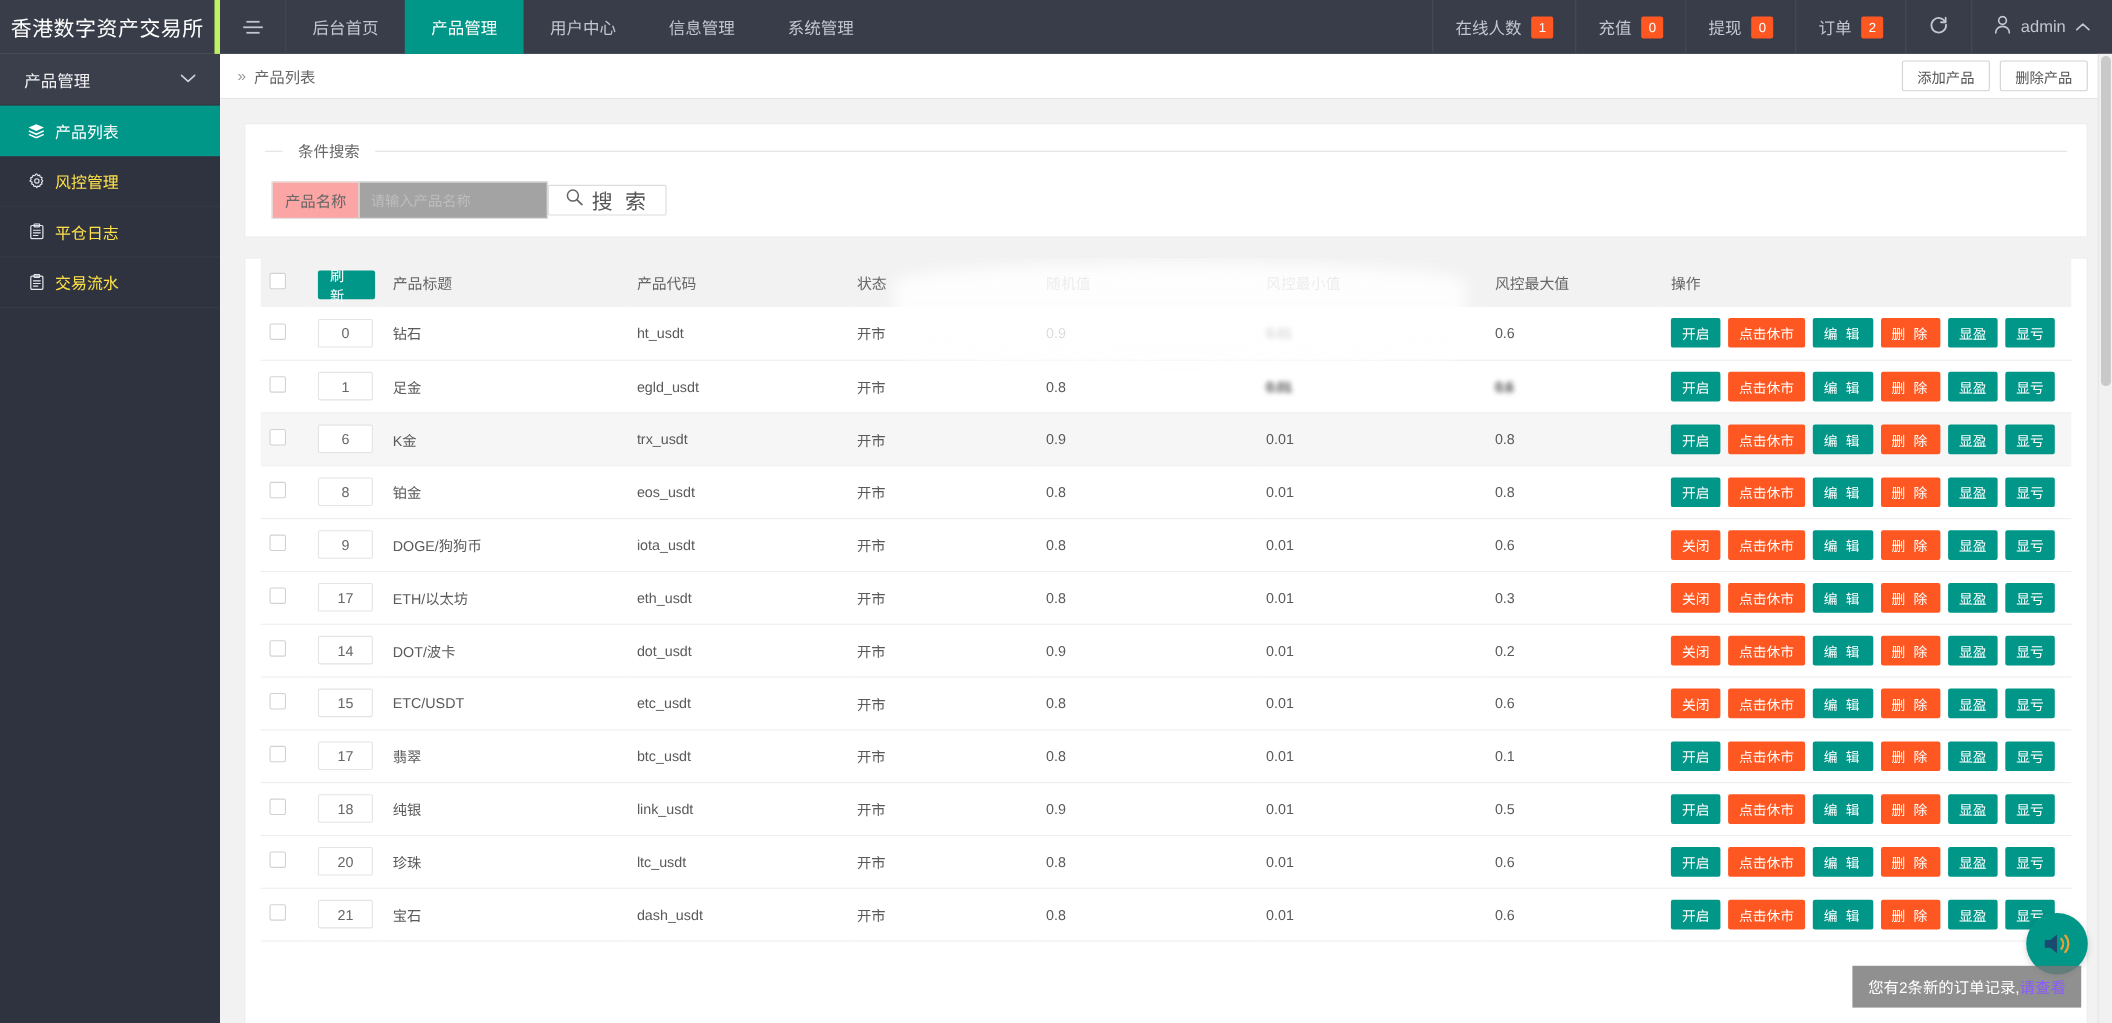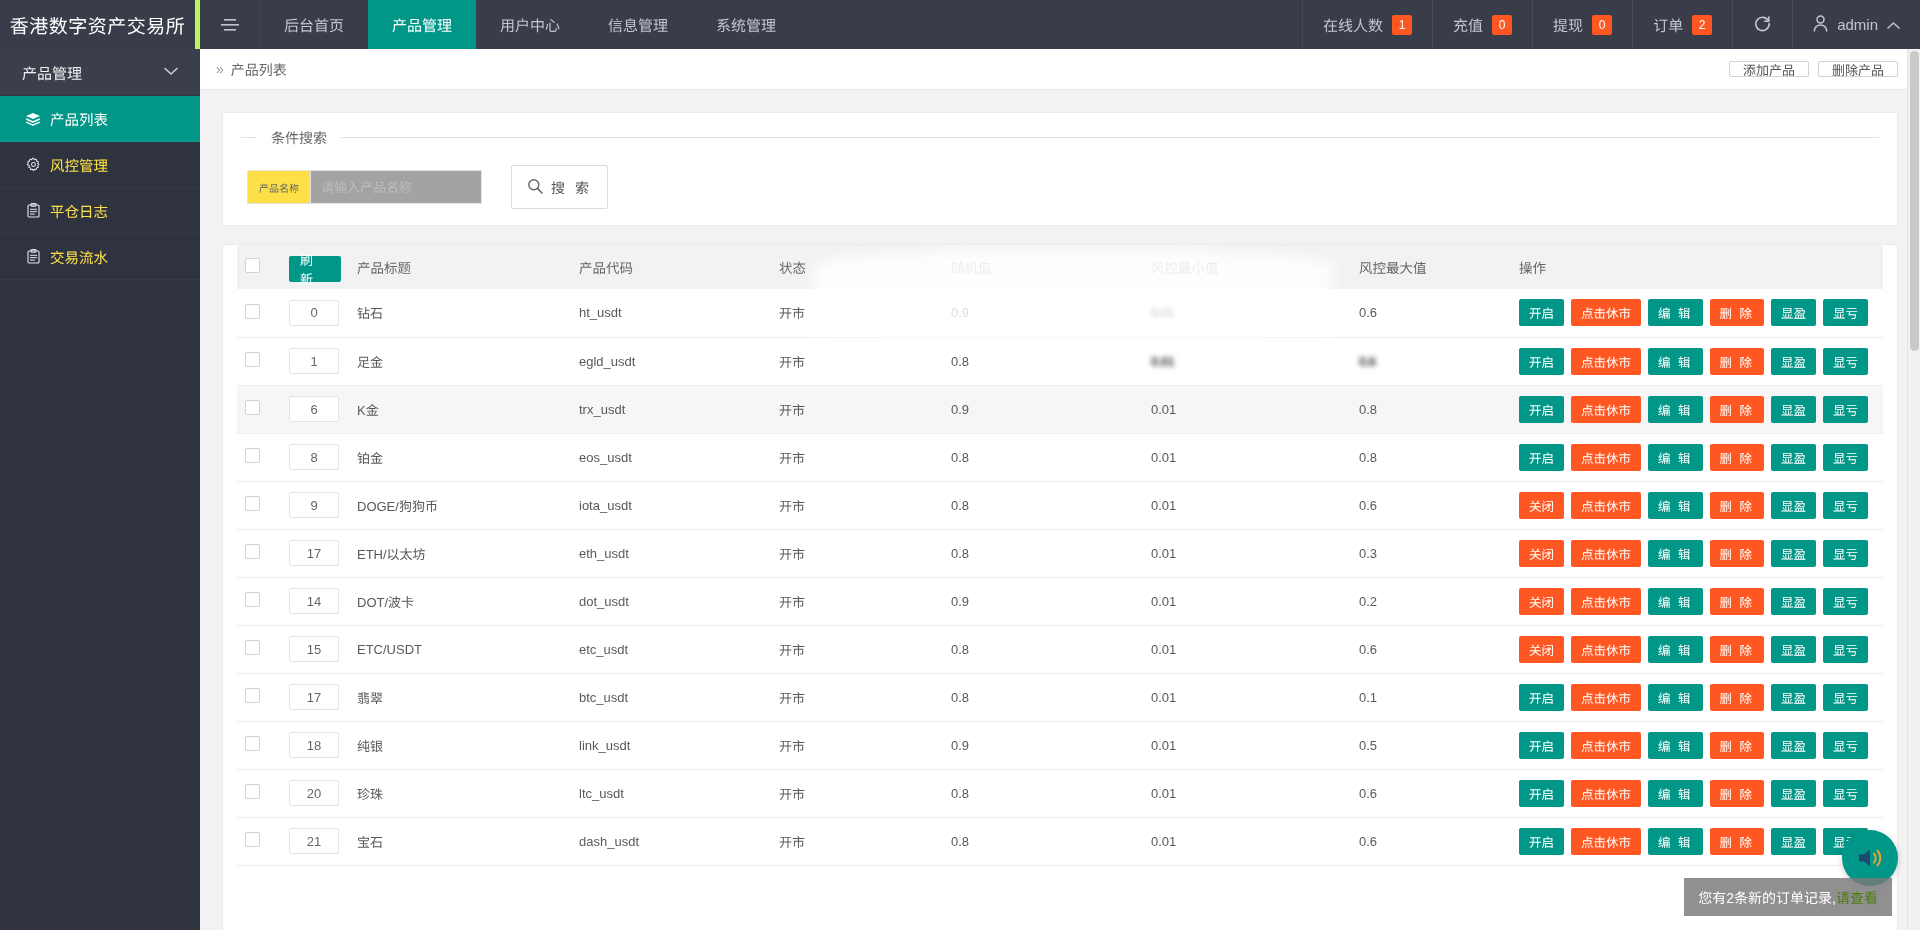--- a/index.html
+++ b/index.html
@@ -98,21 +98,21 @@
     height: 41px; background: #fff;
     border-bottom: 1px solid #e6e6e6;
     display: flex; align-items: center;
     padding: 0 22px 0 16px;
     position: relative;
   }
   .crumb { font-size: 14px; color: #999; display:flex; align-items:center; gap:7px; }
   .crumb .cur { color: #666; }
   .crumb-actions { margin-left:auto; display:flex; gap: 9px; }
   .ghost-btn {
-    height: 16px; padding: 0 13px;
+    height: 28px; padding: 0 13px;
     font-size: 13px; color: #555;
     background: #fff; border: 1px solid #d2d2d2; border-radius: 2px;
     display:flex; align-items:center; cursor:pointer;
   }
 
   
   .card {
     margin: 22px 22px 0 22px;
     background: #fff;
     border: 1px solid #eaeaea;
@@ -122,34 +122,34 @@
     border: 0; padding: 0;
   }
   .legend-row { display:flex; align-items:center; gap: 10px; }
   .legend-row .lg-label { font-size: 14px; color: #666; white-space: nowrap; padding: 0 4px; }
   .legend-row .lg-linel { width: 16px; height:1px; background:#e2e2e2; }
   .legend-row .lg-line { flex:1; height:1px; background:#e2e2e2; }
   .search-row { display:flex; align-items:center; margin-top: 18px; margin-left: 6px; }
   .inp-group { display:flex; align-items:stretch; height: 34px; }
   .inp-addon {
     display:flex; align-items:center; padding: 0 11px;
-    background:#fde047; border:1px solid #e3e3e3; border-right:0;
-    font-size: 10px; color:#666; white-space:nowrap;
+    background:#fca5a5; border:1px solid #e3e3e3; border-right:0;
+    font-size: 14px; color:#666; white-space:nowrap;
   }
   .inp-txt {
     width: 172px; border:1px solid #e3e3e3; outline:none;
     padding: 0 10px; font-size: 13px; color:#333;
     font-family: inherit; background:#a3a3a3;
   }
   .inp-txt::placeholder { color:#bdbdbd; }
   .search-btn {
-    margin-left: 29px; height: 44px; padding: 0 15px;
+    margin-left: 0; height: 28px; padding: 0 15px;
     display:flex; align-items:center; gap:8px;
     background:#fff; border:1px solid #dcdcdc; border-radius:2px;
-    font-size: 14px; color:#555; cursor:pointer;
+    font-size: 19px; color:#555; cursor:pointer;
   }
   .search-btn .sp { letter-spacing: 3px; }
 
   
   .table-card {
     margin: 18px 22px 0 22px;
     background:#fff; border:1px solid #eaeaea;
     padding: 0 14px;
     height: 706px; overflow: hidden;
     position: relative;
@@ -220,21 +220,21 @@
   
   #toast {
     position: absolute;
     right: 28px; bottom: 14px;
     background: rgba(120,120,120,.82);
     color: #fff; font-size: 14px;
     padding: 9px 14px;
     z-index: 90;
     white-space: nowrap;
   }
-  #toast .lnk { color:#4d7c0f; }
+  #toast .lnk { color:#8b5cf6; }
 
   
   #fab {
     position: absolute; right: 22px; bottom: 44px;
     width: 56px; height: 56px; border-radius: 50%;
     background: #009688;
     display:flex; align-items:center; justify-content:center;
     z-index: 80; cursor:pointer;
     box-shadow: 0 2px 6px rgba(0,0,0,.18);
   }

